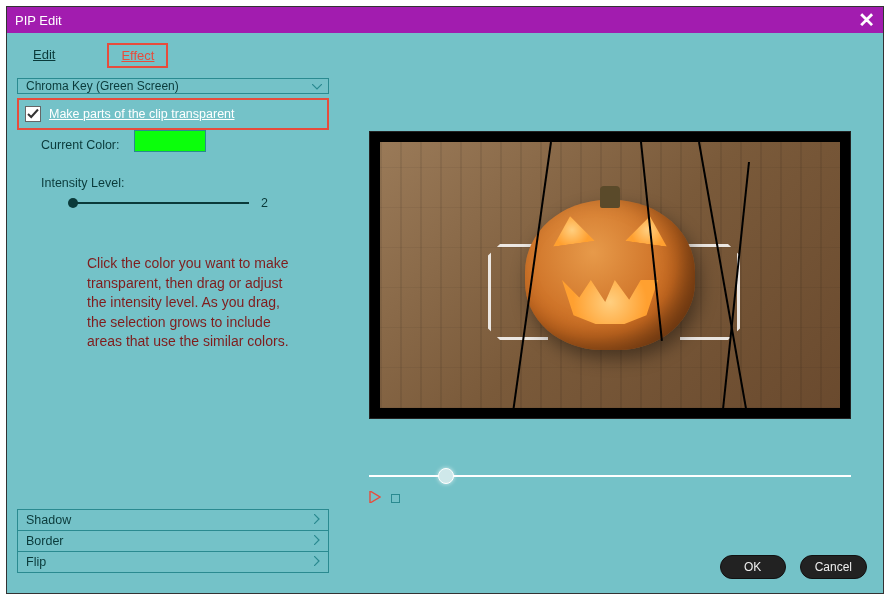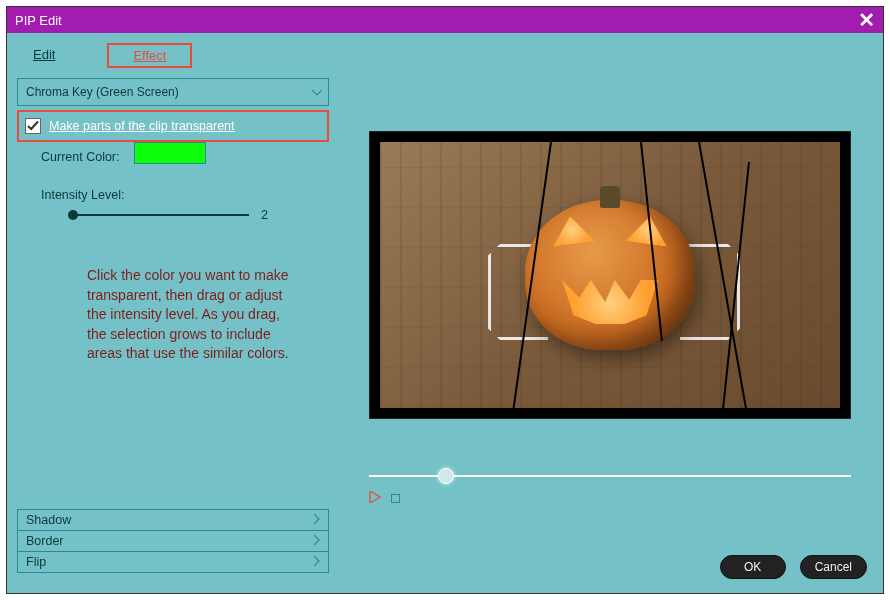--- a/index.html
+++ b/index.html
@@ -6,22 +6,22 @@
 body { width: 890px; height: 600px; background: #fff; position: relative; }
 .window { position: absolute; left: 6px; top: 6px; width: 878px; height: 588px; border: 1px solid #333; background: #74c2c8; }
 .titlebar { height: 26px; background: #a21caf; display: flex; align-items: center; justify-content: space-between; padding: 0 8px; }
 .titlebar-title { color: #fff; font-size: 13px; }
 .close-x { color: #fff; font-size: 20px; font-weight: bold; cursor: pointer; line-height: 1; }
 .content { display: flex; height: calc(100% - 26px); }
 .left-panel { width: 332px; padding: 10px 10px 10px 10px; display: flex; flex-direction: column; }
 .right-panel { flex: 1; padding: 10px 12px 10px 30px; display: flex; flex-direction: column; position: relative; }
 .tabs { display: flex; gap: 50px; padding-left: 14px; margin-bottom: 10px; }
 .tab { font-size: 13px; color: #0a3a3a; text-decoration: underline; cursor: pointer; padding: 4px 2px; }
-.tab.highlight-box { border: 2px solid #e74c3c; padding: 3px 24px; color: #e74c3c; }
-.dropdown { position: relative; border: 1px solid #2a8a90; background: #74c2c8; height: 28px; display: flex; align-items: center; padding: 0 8px; font-size: 12px; color: #0a3a3a; cursor: pointer; }
+.tab.highlight-box { border: 2px solid #e74c3c; padding: 3px 12px; color: #e74c3c; }
+.dropdown { position: relative; border: 1px solid #2a8a90; background: #74c2c8; height: 16px; display: flex; align-items: center; padding: 0 8px; font-size: 12px; color: #0a3a3a; cursor: pointer; }
 .dropdown-arrow { position: absolute; right: 6px; top: 50%; transform: translateY(-50%); }
 .checkbox-row { display: flex; align-items: center; gap: 8px; padding: 6px 6px; border: 2px solid #e74c3c; margin-top: 4px; }
 .checkbox { width: 16px; height: 16px; background: #fff; border: 1px solid #666; display: flex; align-items: center; justify-content: center; cursor: pointer; }
 .checkbox svg { width: 12px; height: 12px; }
 .checkbox-label { font-size: 12.5px; color: #fff; text-decoration: underline; }
 .color-row { display: flex; align-items: flex-end; gap: 14px; padding-left: 24px; }
 .color-label { font-size: 12.5px; color: #0a3a3a; }
 .color-swatch { width: 72px; height: 22px; background: #0bff0b; border: 1px solid #2a8a90; cursor: pointer; }
 .intensity-block { margin-top: 24px; padding-left: 24px; }
 .intensity-label { font-size: 12.5px; color: #0a3a3a; margin-bottom: 6px; }

